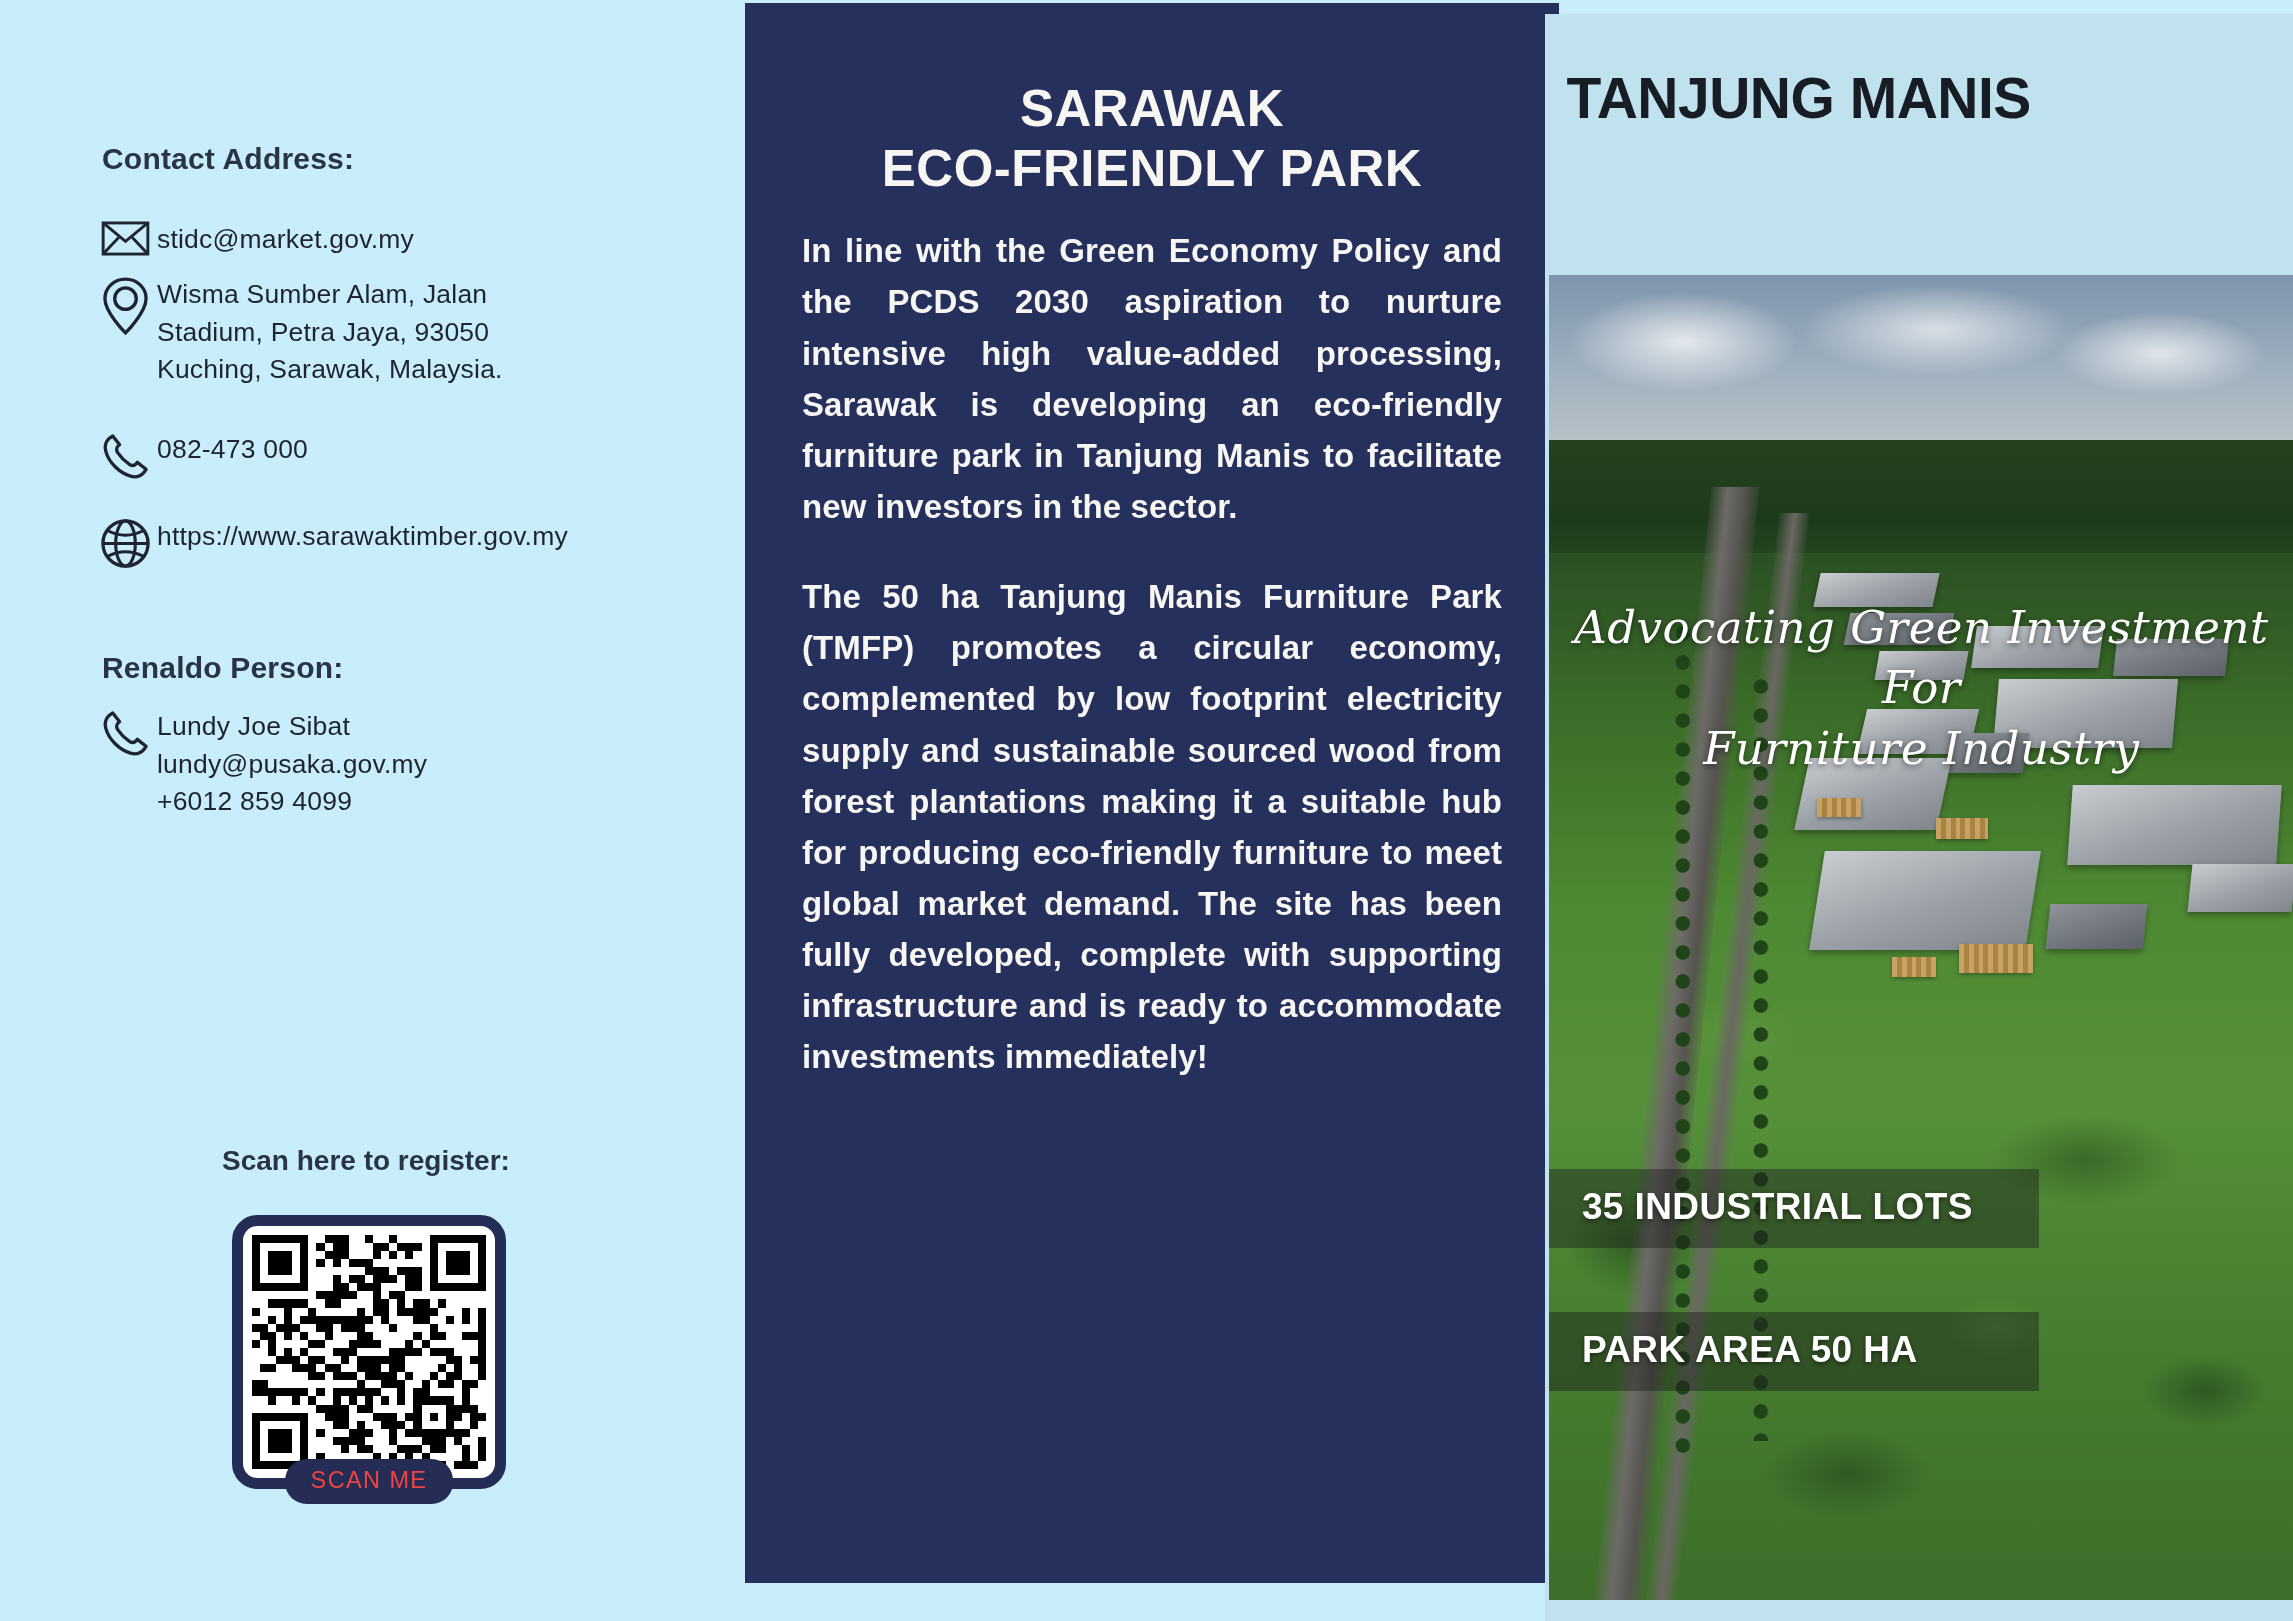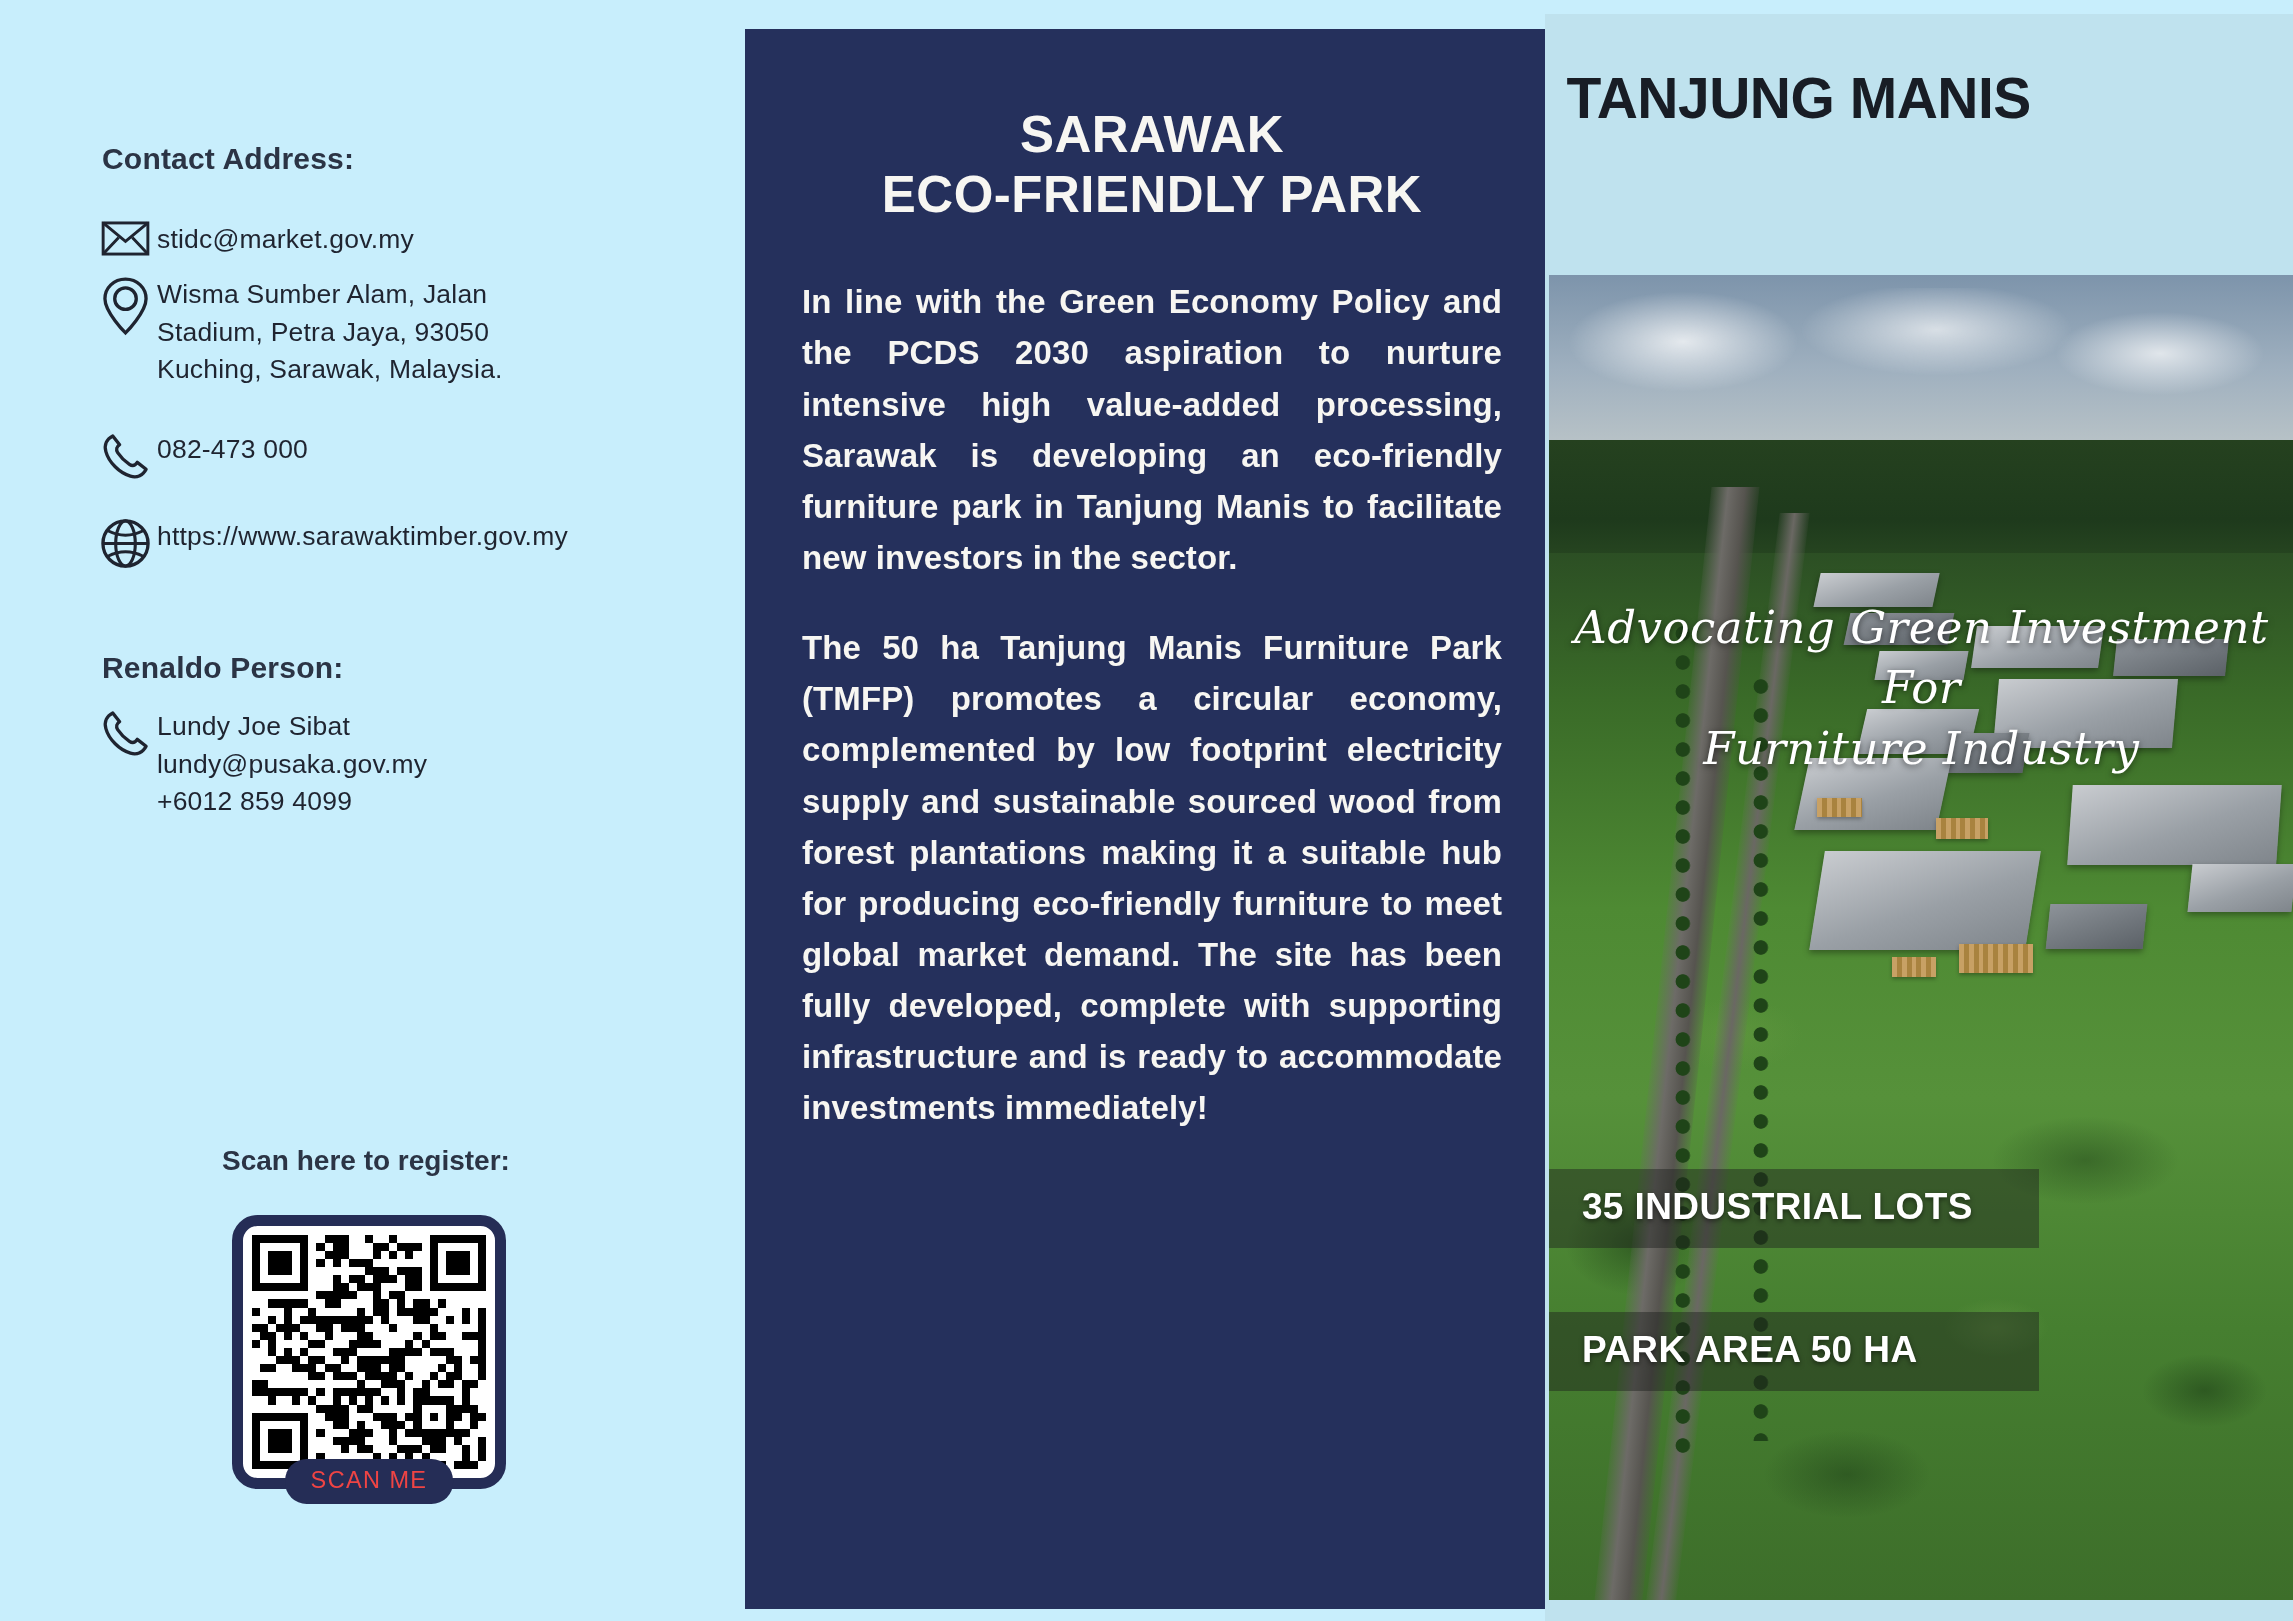--- a/index.html
+++ b/index.html
@@ -105,40 +105,40 @@
     font-size: 23.5px;
     letter-spacing: 1.4px;
     padding: 7.8px 25.5px 9.8px;
     border-radius: 21.6px;
     white-space: nowrap;
   }
 
   
   .panel-center {
     position: absolute;
-    left: 745px; top: 29px;
+    left: 745px; top: 3px;
     width: 814px;
     height: 1580px;
     background: #25305c;
     color: #f7f6f2;
     box-sizing: border-box;
     padding: 0 57px;
   }
   .center-title {
     margin: 0;
     padding-top: 76px;
     text-align: center;
     font-size: 51px;
     font-weight: bold;
     line-height: 1.18;
     letter-spacing: 0.5px;
   }
   .center-title .t2 { display: block; }
   .center-body {
-    margin-top: 51px;
+    margin-top: 26px;
     font-size: 33px;
     line-height: 1.55;
     font-weight: bold;
     text-align: justify;
     text-align-last: left;
     letter-spacing: 0.1px;
   }
   .center-body p { margin: 0 0 39px 0; }
 
   

